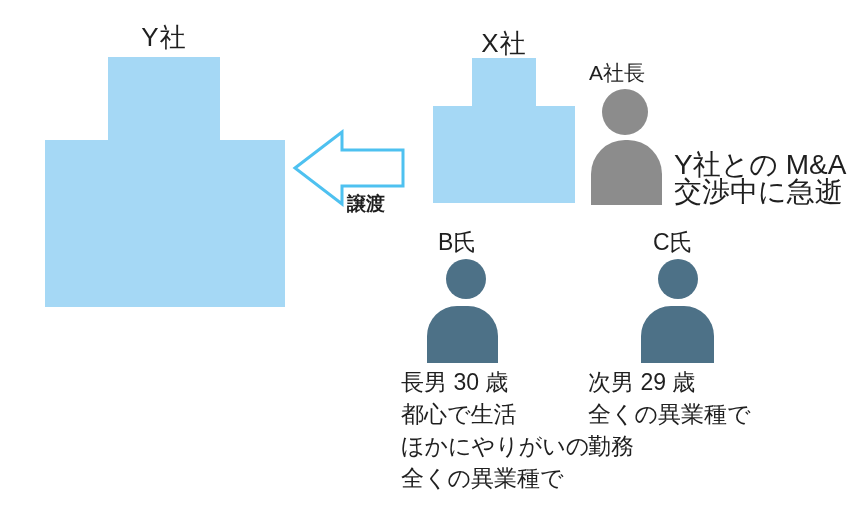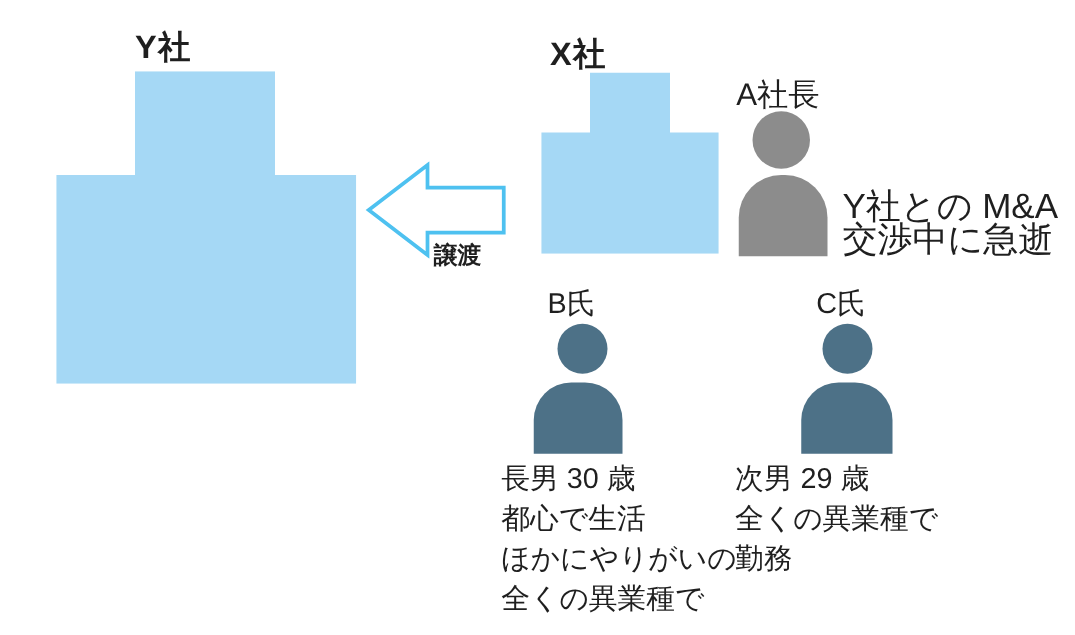--- a/index.html
+++ b/index.html
@@ -17,24 +17,24 @@
   .canvas{
     position:relative;
     width:860px;height:508px;
     background:var(--bg);
     overflow:hidden;
   }
   .abs{position:absolute;}
 
   
   .company-label{
-    font-weight:700;
+    font-weight:400;
     font-size:26px;
     letter-spacing:1px;
-    text-align:left;
+    text-align:center;
     white-space:nowrap;
     color:var(--text);
   }
   
   .person-label{
     font-size:23px;
     white-space:nowrap;
     color:var(--text);
   }
   
@@ -89,21 +89,21 @@
   </svg>
 
   <div class="abs transfer-label" style="left:347px;top:191px;">譲渡</div>
 
   <div class="abs company-label" style="left:440px;top:26px;width:128px;">X社</div>
 
   <svg class="abs" style="left:433px;top:58px;" width="142" height="145" viewBox="0 0 142 145" aria-hidden="true">
     <polygon class="building-poly" points="39,0 103,0 103,48 142,48 142,145 0,145 0,48 39,48"></polygon>
   </svg>
 
-  <div class="abs person-label" style="left:589px;top:59px;font-size:25px;">A社長</div>
+  <div class="abs person-label" style="left:589px;top:59px;font-size:21px;">A社長</div>
 
   <div class="abs" style="left:591px;top:89px;width:71px;height:116px;">
     <div class="abs head gray" style="left:11px;top:0;width:46px;height:46px;"></div>
     <div class="abs body-shape gray" style="left:0;top:51px;width:71px;height:65px;"></div>
   </div>
 
   <div class="abs note-text" style="left:674px;top:151px;">
     <div>Y社との M&amp;A</div>
     <div>交渉中に急逝</div>
   </div>

